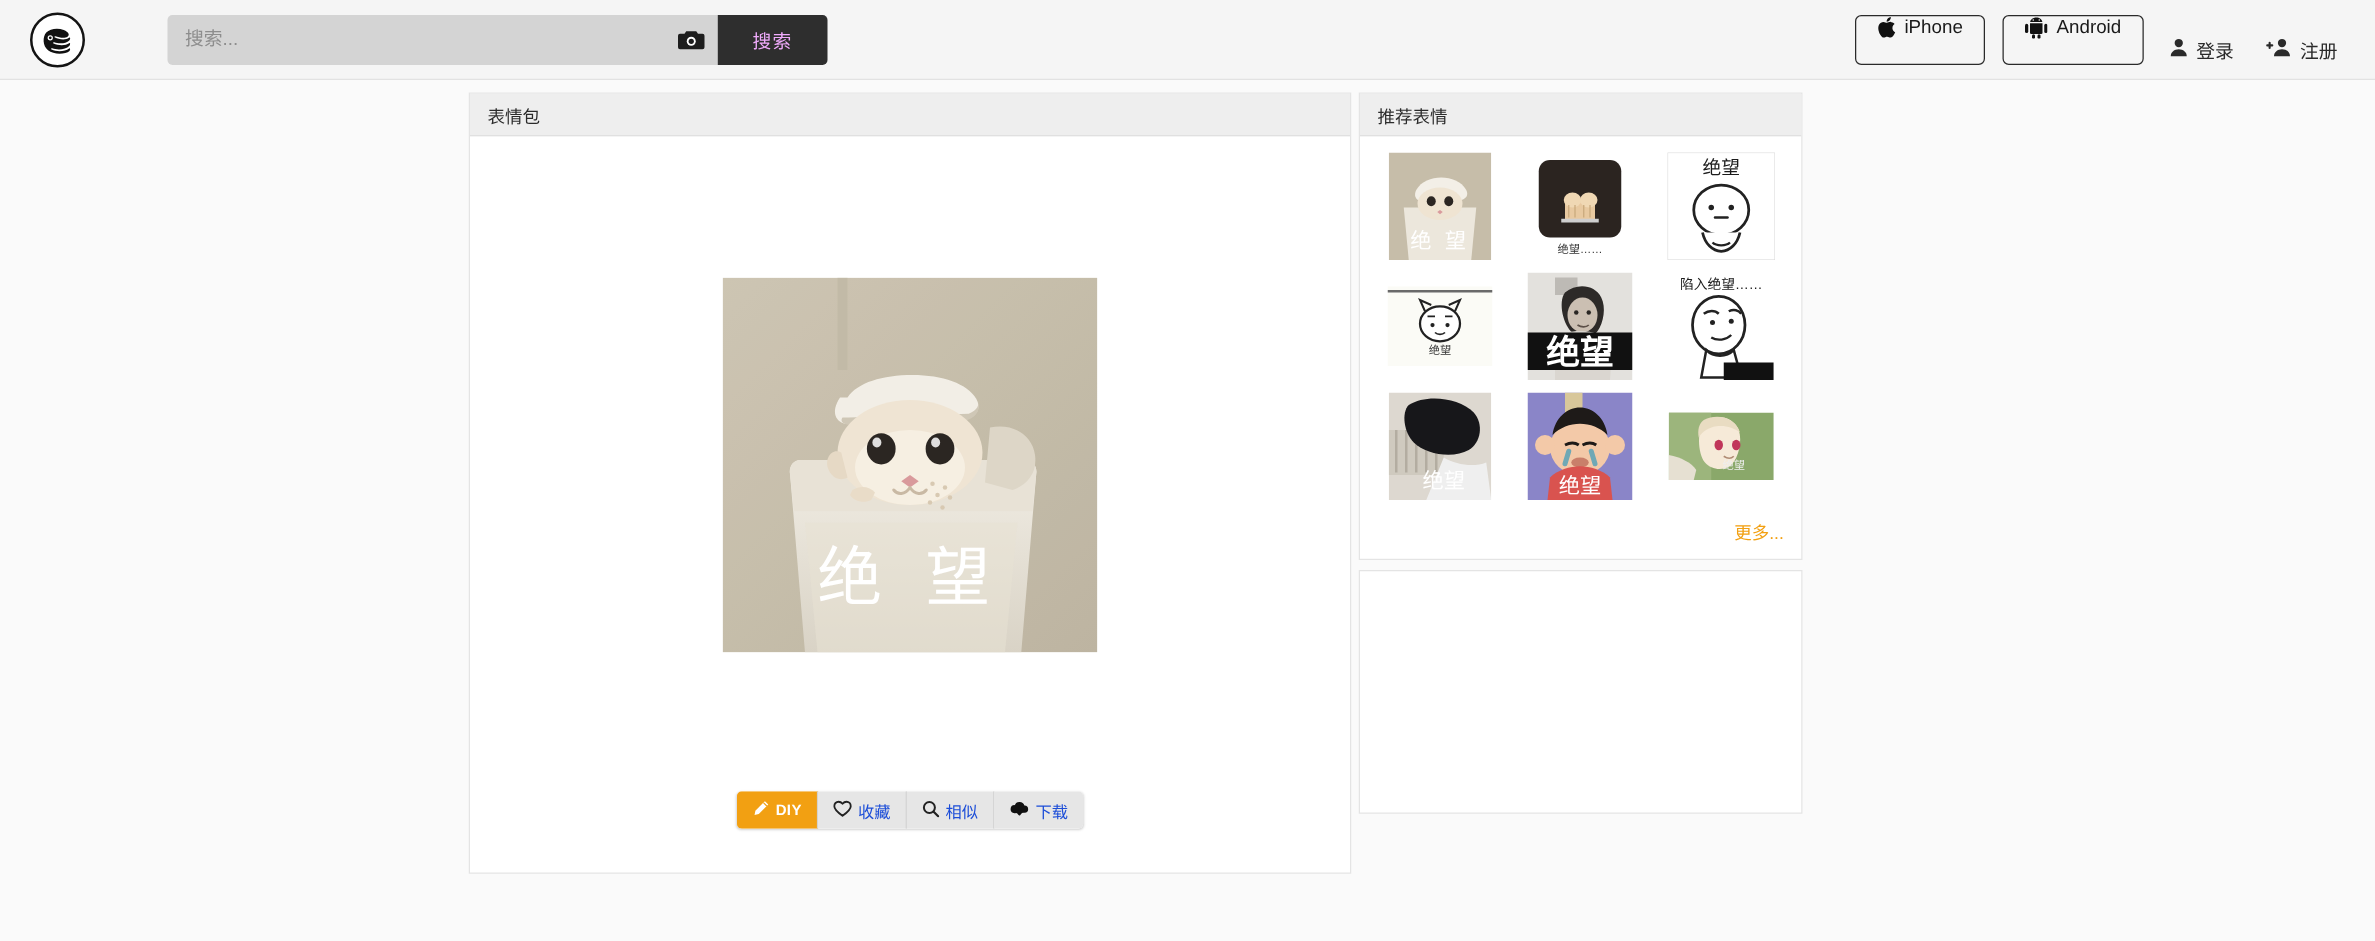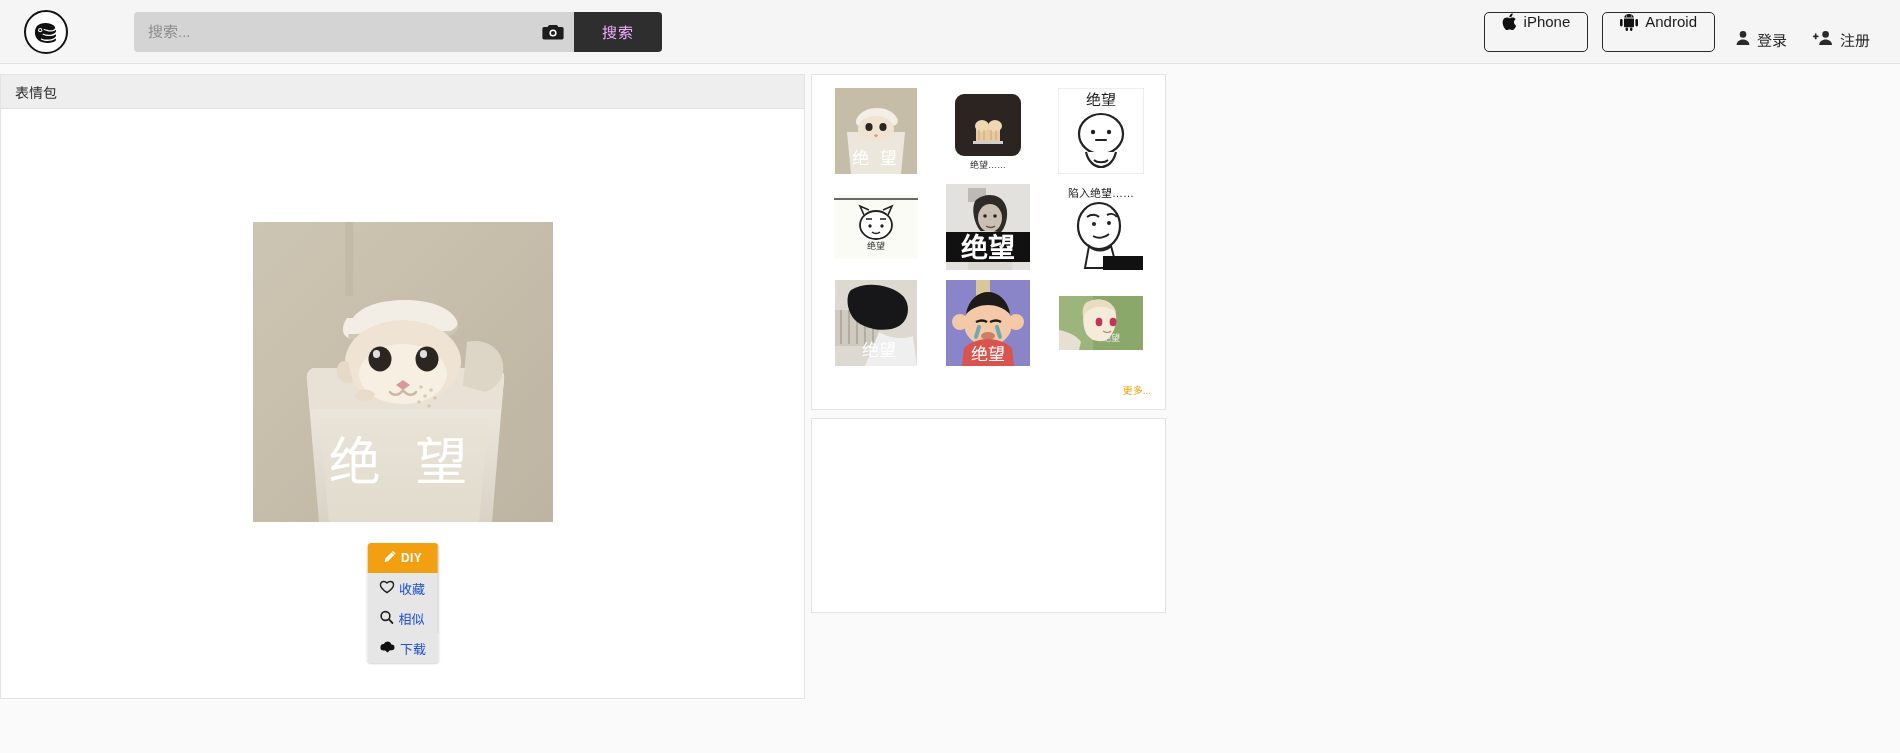--- a/index.html
+++ b/index.html
@@ -119,21 +119,21 @@
   }
 
   
   .page {
     display: flex;
     align-items: flex-start;
     gap: 6px;
     padding: 10px 0 0 0;
     height: calc(753px - 64px);
   }
-  .col-main  { width: 805px; }
+  .col-main  { margin-left: 375px; width: 706px; }
   .col-side  { width: 355px; }
 
   .panel {
     background: #fff;
     border: 1px solid #e4e4e4;
     margin-bottom: 8px;
   }
   .panel-head {
     background: #eeeeee;
     border-bottom: 1px solid #e0e0e0;
@@ -164,21 +164,20 @@
 
   .action-row {
     position: absolute;
     left: 50%;
     transform: translateX(-50%);
     bottom: 35px;
     display: flex;
     border-radius: 4px;
     overflow: hidden;
     box-shadow: 0 1px 2px rgba(0,0,0,.18);
-    flex-direction: column;
   }
   .act {
     display: inline-flex;
     align-items: center;
     justify-content: center;
     gap: 5px;
     height: 30px;
     padding: 0 12px;
     background: #e6e6e6;
     color: #1d4ed8;
@@ -208,21 +207,21 @@
     cursor: pointer;
     overflow: hidden;
   }
   .thumb-cell svg { display: block; }
   .more-row {
     text-align: right;
     padding: 10px 14px 12px 14px;
   }
   .more-link {
     color: #f2a012;
-    font-size: 10px;
+    font-size: 14px;
     text-decoration: none;
     cursor: pointer;
   }
   .side-panel-empty { height: 195px; }
 </style>
 </head>
 <body>
 
 <div class="header">
 
@@ -408,20 +407,23 @@
           </button>
 
         </div>
       </div>
     </div>
   </div>
 
   <div class="col-side">
 
     <div class="panel">
+      <div class="panel-head">
+        <span>推荐表情</span>
+      </div>
 
       <div class="thumb-grid">
 
         <div class="thumb-cell">
           <svg width="82" height="86" viewBox="0 0 82 86" aria-hidden="true">
             <rect width="82" height="86" fill="#c6bda9"></rect>
             <path d="M12 44h58l-4 42H16z" fill="#ece7dc"></path>
             <path d="M22 30c4-7 12-10 20-10s16 3 20 10c2 4 0 7-4 8l-32 1c-5-1-6-5-4-9z" fill="#f3efe7"></path>
             <ellipse cx="41" cy="41" rx="18" ry="13" fill="#efe4d2"></ellipse>
             <ellipse cx="34" cy="39" rx="3.6" ry="4" fill="#2b2622"></ellipse>

